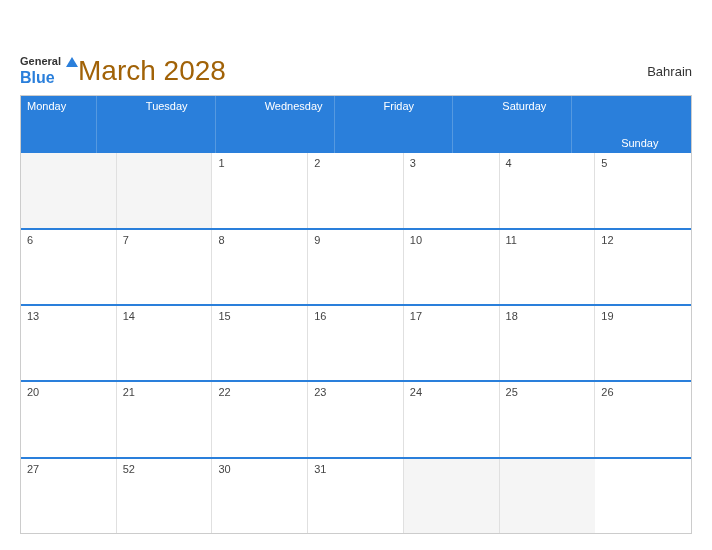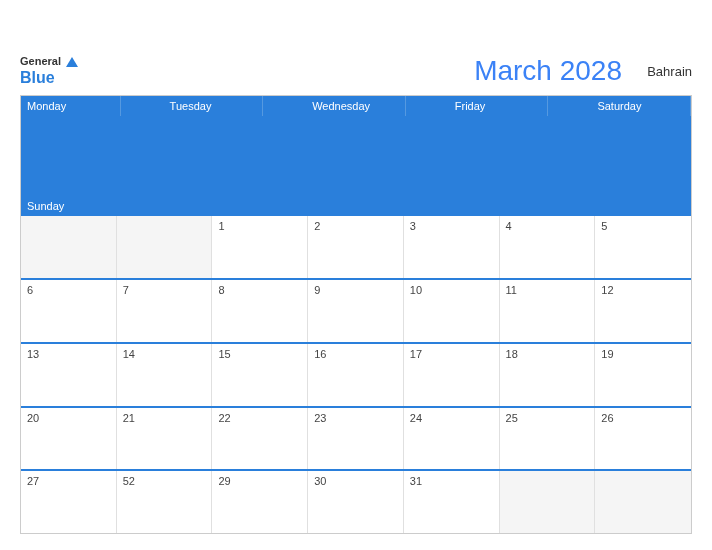--- a/index.html
+++ b/index.html
@@ -39,39 +39,39 @@
       height: 0;
       border-left: 6px solid transparent;
       border-right: 6px solid transparent;
       border-bottom: 10px solid #2a7fdb;
       margin-left: 2px;
       vertical-align: middle;
     }
     .title {
       font-size: 28px;
       font-weight: normal;
-      color: #3b82f6;
-      text-align: right;
+      color: #a16207;
+      text-align: left;
       flex: 1;
     }
     .country {
       font-size: 13px;
       color: #333;
       text-align: right;
       min-width: 70px;
     }
     .calendar {
       flex: 1;
       display: flex;
       flex-direction: column;
       border: 1px solid #ccc;
     }
     .calendar-header {
       display: grid;
-      grid-template-columns: repeat(5, 1fr);
+      grid-template-columns: repeat(6, 1fr);
       background: #2a7fdb;
       gap: 43px;
     }
     .calendar-header .day-name {
       color: #fff;
       font-size: 11px;
       padding: 4px 6px;
       font-weight: normal;
       border-right: 1px solid #5599e0;
     }
@@ -164,21 +164,20 @@
           <div class="day-cell"><span class="day-num">21</span></div>
           <div class="day-cell"><span class="day-num">22</span></div>
           <div class="day-cell"><span class="day-num">23</span></div>
           <div class="day-cell"><span class="day-num">24</span></div>
           <div class="day-cell"><span class="day-num">25</span></div>
           <div class="day-cell"><span class="day-num">26</span></div>
         </div>
         <div class="week-row">
           <div class="day-cell"><span class="day-num">27</span></div>
           <div class="day-cell"><span class="day-num">52</span></div>
-          <div class="day-cell"><span class="day-num">29</span></div>
           <div class="day-cell"><span class="day-num">30</span></div>
           <div class="day-cell"><span class="day-num">31</span></div>
           <div class="day-cell empty"></div>
           <div class="day-cell empty"></div>
         </div>
       </div>
   </div>
 </div>
 
 </body></html>

